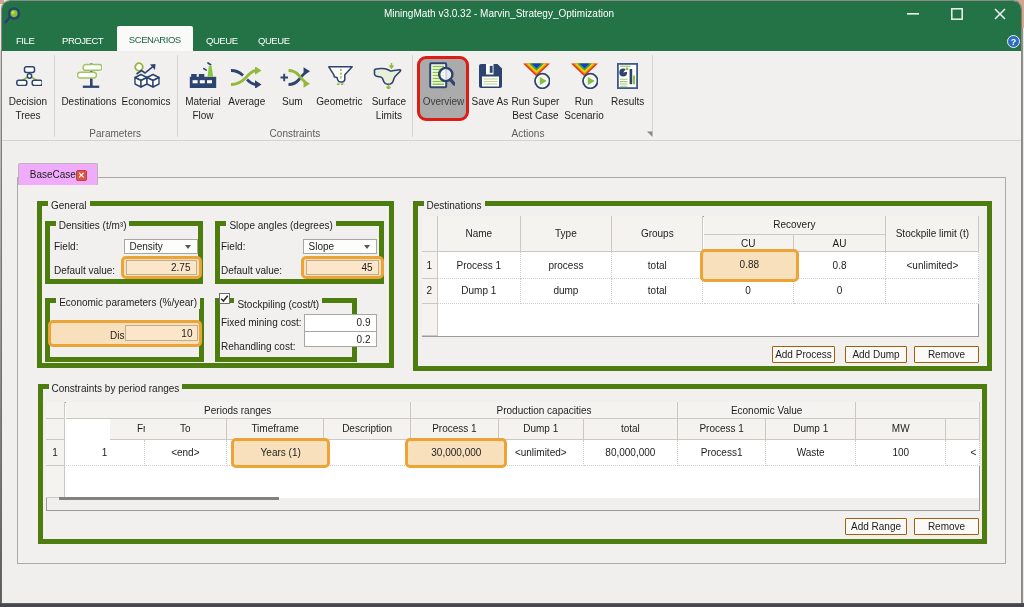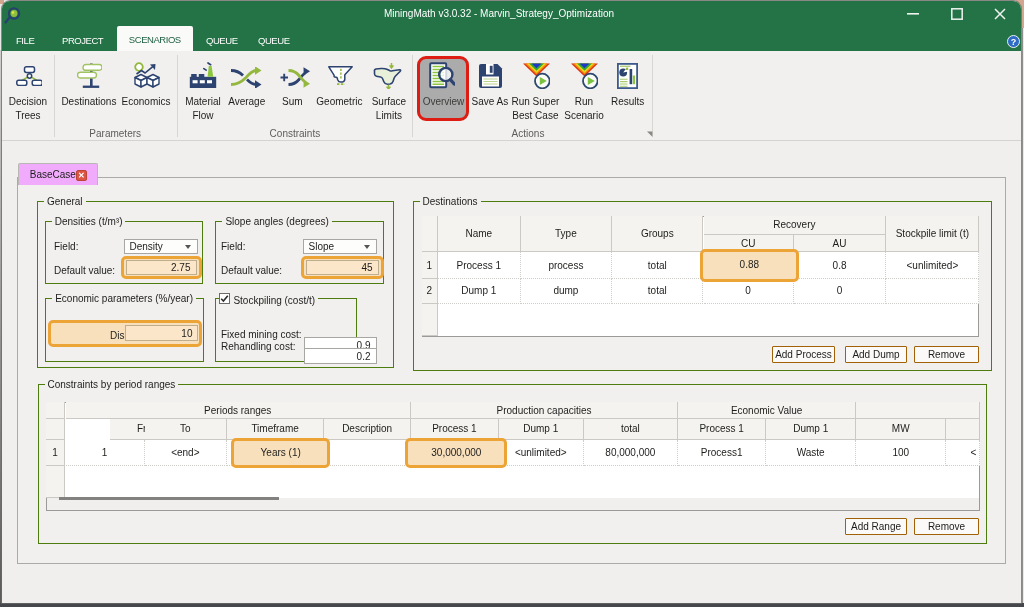--- a/index.html
+++ b/index.html
@@ -13,21 +13,21 @@
 #scetab { position:absolute; left:114.6px; top:-4px; width:76.4px; height:25px; background:#fafaf8; color:#1d5f43; font-size:9.5px; letter-spacing:-0.45px; line-height:27px; text-align:center; border-radius:2px 2px 0 0; }
 #ribbon { position:absolute; left:0; top:50px; width:100%; height:90px; background:#f1f0ee; border-bottom:1px solid #d5d3d0; }
 .vsep { position:absolute; top:4px; height:82px; width:1px; background:#d8d6d3; }
 .glabel { position:absolute; top:77px; font-size:10px; color:#5d5c5a; text-align:center; }
 .ilabel { position:absolute; top:44px; font-size:10px; color:#1e1e1c; text-align:center; line-height:13.5px; white-space:pre-line; }
 .icon { position:absolute; }
 #client { position:absolute; left:0; top:140px; width:100%; height:462px; background:#f0efed; }
 #basetab { position:absolute; left:15.8px; top:22px; width:80px; height:22px; background:#f0abfc; border:1px solid #b9b7b3; border-bottom:none; border-radius:2px 2px 0 0; font-size:10px; color:#1d1d1b; line-height:22px; padding-left:11px; z-index:3; }
 #basex { position:absolute; left:57px; top:6px; width:11px; height:11px; background:#dd5544; border:1px solid #bb4433; border-radius:2px; color:#fff; font-size:8px; font-weight:bold; line-height:10px; text-align:center; }
 #panel { position:absolute; left:15px; top:36px; width:989px; height:387px; background:#f1f0ee; border:1px solid #abaaa6; z-index:2; }
-.gbox { position:absolute; border:1px solid #4d7c0f; }
+.gbox { position:absolute; border:5px solid #4d7c0f; }
 .gbox > .glab { position:absolute; top:-7px; left:6px; background:#f1f0ee; padding:0 3px; font-size:10px; color:#1d1d1b; line-height:13px; white-space:nowrap; }
 .lbl { position:absolute; font-size:10px; color:#1d1d1b; white-space:nowrap; }
 .combo { position:absolute; background:#fdfdfc; border:1px solid #a8a6a3; font-size:10px; color:#1d1d1b; padding-left:5px; }
 .combo:after { content:""; position:absolute; right:6px; top:5.5px; border-left:3.5px solid transparent; border-right:3.5px solid transparent; border-top:4px solid #555; }
 .inp { position:absolute; background:#fff; border:1px solid #a8a6a3; font-size:10px; color:#1d1d1b; text-align:right; padding-right:5px; }
 .hl { position:absolute; border:3px solid #eda437; border-radius:5px; background:#f9e0bd; }
 .hlinp { position:absolute; background:#fbe6ca; border:1px solid #bfae8e; font-size:10px; color:#1d1d1b; text-align:right; padding-right:5px; }
 .btn { position:absolute; background:#fbfaf9; border:1px solid #a16207; border-radius:1px; font-size:10px; color:#1d1d1b; text-align:center; white-space:nowrap; }
 .hcell { position:absolute; background:#f4f3f0; border-right:1px solid #ccc9c5; border-bottom:1px solid #ccc9c5; font-size:10px; color:#1d1d1b; text-align:center; overflow:hidden; white-space:nowrap; }
 .dcell { position:absolute; background:#fff; border-right:1px dotted #cfcdc9; border-bottom:1px dotted #cfcdc9; font-size:10px; color:#1d1d1b; text-align:center; overflow:hidden; white-space:nowrap; }
@@ -254,24 +254,24 @@
       <div class="hl" style="left:30.2px;top:142.4px;width:153.8px;height:26.4px;"></div>
       <div class="lbl" style="left:48px;top:152px;padding-left:44px;">Discount rate:</div>
       <div class="hlinp" style="left:106.7px;top:146.8px;width:73.8px;height:16.5px;line-height:15.5px;">10</div>
       <div class="gbox" style="left:197.4px;top:120px;width:142px;height:63.5px;">
           <span class="glab" style="left:14px;top:-5px;">Stockpiling (cost/t)</span>
         </div>
       <svg class="abs" style="left:201px;top:114.5px;" width="11" height="11" viewBox="0 0 11 11">
         <rect x="0.5" y="0.5" width="10" height="10" fill="#fff" stroke="#6e6c6a"></rect>
         <path d="M2.2 5.8 L4.4 8 L8.8 2.8" fill="none" stroke="#2b2b29" stroke-width="1.6"></path>
       </svg>
-      <div class="lbl" style="left:203px;top:139px;margin-top:12px;">Fixed mining cost:</div>
-      <div class="inp" style="left:285.5px;top:135.5px;width:73px;height:16px;line-height:15px;margin-top:23px;">0.9</div>
+      <div class="lbl" style="left:203px;top:139px;">Fixed mining cost:</div>
+      <div class="inp" style="left:285.5px;top:135.5px;width:73px;height:24px;line-height:15px;">0.9</div>
       <div class="lbl" style="left:203px;top:163px;">Rehandling cost:</div>
-      <div class="inp" style="left:285.5px;top:170px;width:73px;height:16px;line-height:15px;">0.2</div>
+      <div class="inp" style="left:285.5px;top:153px;width:73px;height:16px;line-height:15px;">0.2</div>
 
       <div class="gbox" style="left:394.5px;top:22.5px;width:579px;height:170.5px;">
           <span class="glab">Destinations</span>
         </div>
 <div class="abs" style="left:403.9px;top:38.4px;width:557.6px;height:120.6px;background:#fff;border:1px solid #9c9a97;"></div>
 <div class="hcell" style="left:403.9px;top:38.4px;width:16.0px;height:35.8px;line-height:35.8px;"></div>
 <div class="hcell" style="left:419.9px;top:38.4px;width:82.8px;height:35.8px;line-height:35.8px;">Name</div>
 <div class="hcell" style="left:502.7px;top:38.4px;width:91.4px;height:35.8px;line-height:35.8px;">Type</div>
 <div class="hcell" style="left:594.1px;top:38.4px;width:91.4px;height:35.8px;line-height:35.8px;">Groups</div>
 <div class="hcell" style="left:685.5px;top:38.4px;width:182.8px;height:18.5px;line-height:18.5px;">Recovery</div>

